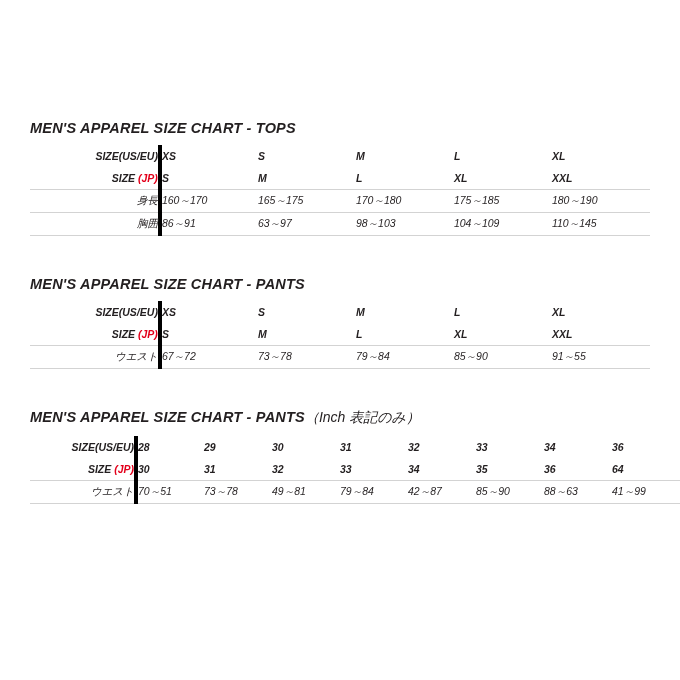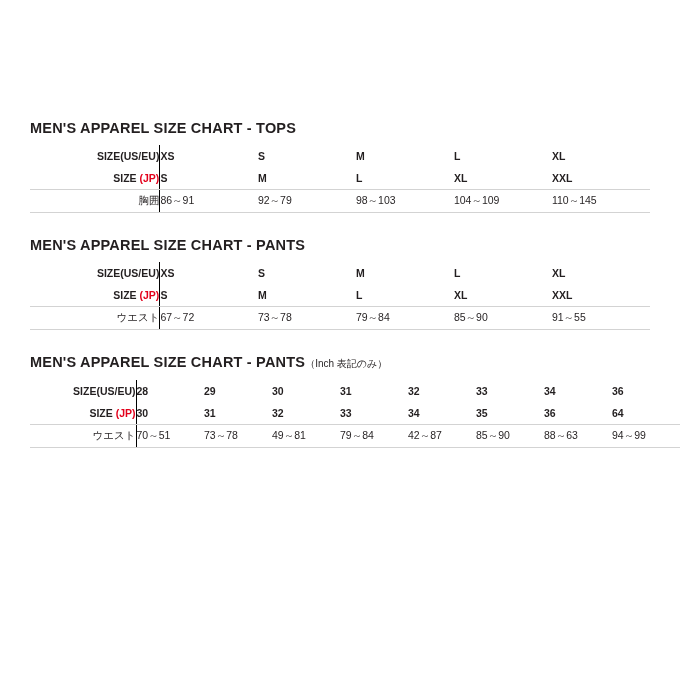--- a/index.html
+++ b/index.html
@@ -15,53 +15,54 @@
     overflow: hidden;
   }
   .page {
     position: relative;
     width: 680px;
     height: 680px;
     box-sizing: border-box;
     padding: 120px 30px 0 30px;
   }
   .chart-block {
-    margin-bottom: 24px;
+    margin-bottom: 40px;
+    font-style: italic;
   }
   .chart-title {
     font-size: 14.5px;
     font-weight: bold;
     letter-spacing: 0.2px;
     color: #231f20;
     margin-bottom: 9px;
     white-space: nowrap;
   }
   .chart-title .note {
-    font-size: 10px;
+    font-size: 14px;
     font-weight: normal;
     letter-spacing: 0;
   }
   table.size-table {
     border-collapse: collapse;
     width: 100%;
     table-layout: fixed;
   }
   table.size-table td {
     font-size: 10.5px;
     padding: 0;
     height: 22px;
     vertical-align: middle;
     color: #231f20;
     white-space: nowrap;
   }
   
   td.lbl {
     text-align: right;
     padding-right: 10px;
-    border-right: 1px solid #000000;
+    border-right: 4px solid #000000;
     font-size: 10.5px;
   }
   td.val {
     text-align: left;
     padding-left: 12px;
   }
   tr.hdr td {
     font-weight: bold;
   }
   tr.line-bottom td {
@@ -106,23 +107,31 @@
         </tr>
         <tr class="hdr line-bottom">
           <td class="lbl"><span>SIZE </span><span class="jp">(JP)</span></td>
           <td class="val">S</td>
           <td class="val">M</td>
           <td class="val">L</td>
           <td class="val">XL</td>
           <td class="val">XXL</td>
         </tr>
         <tr class="line-bottom">
+          <td class="lbl">身長</td>
+          <td class="val">160～170</td>
+          <td class="val">165～175</td>
+          <td class="val">170～180</td>
+          <td class="val">175～185</td>
+          <td class="val">180～190</td>
+        </tr>
+        <tr class="line-bottom">
           <td class="lbl">胸囲</td>
           <td class="val">86～91</td>
-          <td class="val">92～79</td>
+          <td class="val">63～97</td>
           <td class="val">98～103</td>
           <td class="val">104～109</td>
           <td class="val">110～145</td>
         </tr>
       </tbody>
     </table>
   </div>
 
   <div class="chart-block">
     <div class="chart-title">
@@ -207,19 +216,19 @@
         </tr>
         <tr class="line-bottom">
           <td class="lbl">ウエスト</td>
           <td class="val">70～51</td>
           <td class="val">73～78</td>
           <td class="val">49～81</td>
           <td class="val">79～84</td>
           <td class="val">42～87</td>
           <td class="val">85～90</td>
           <td class="val">88～63</td>
-          <td class="val">94～99</td>
+          <td class="val">41～99</td>
         </tr>
       </tbody>
     </table>
   </div>
 
 </div>
 
 </body></html>

